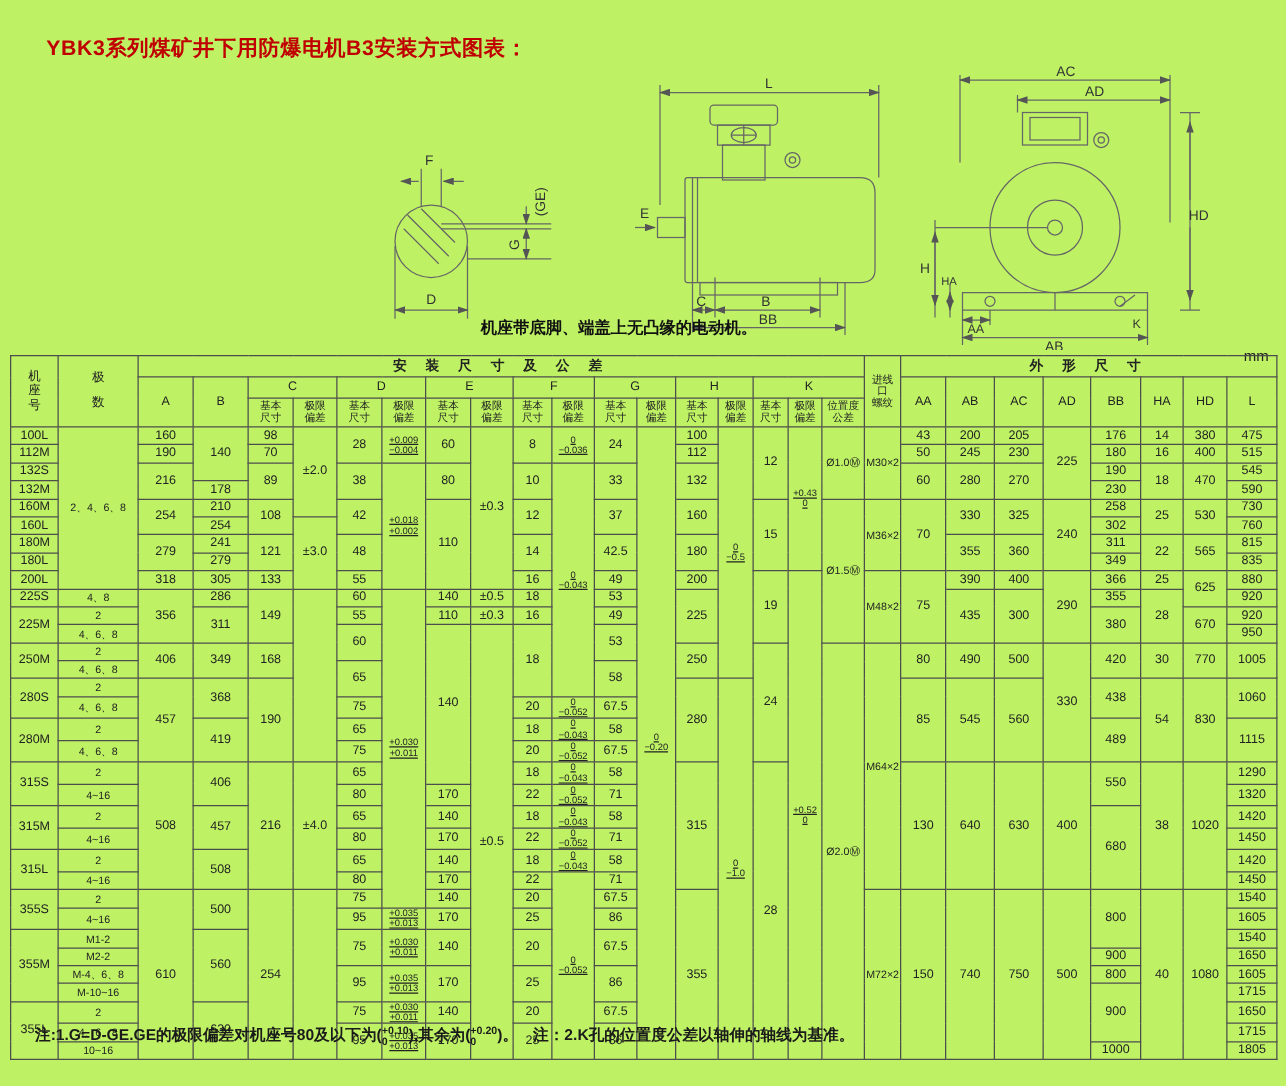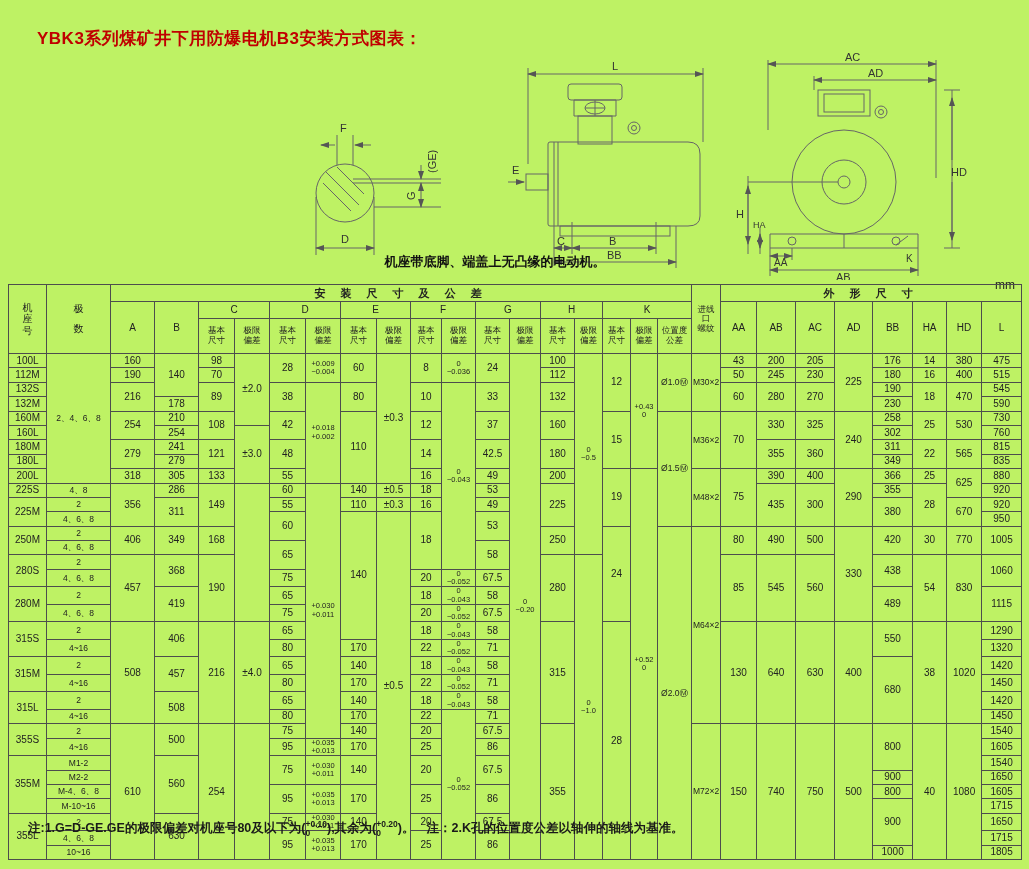--- a/index.html
+++ b/index.html
@@ -14,23 +14,23 @@
   #tbl-wrap{position:absolute;left:8px;top:284px;}
   table{border-collapse:collapse;table-layout:fixed;width:1013px;}
   th,td{border:1px solid #4d4d4d;text-align:center;vertical-align:middle;padding:0;overflow:hidden;}
   thead th{font-weight:normal;font-size:10px;line-height:1.12;white-space:pre-line;color:#222;}
   .th-band{font-size:11px;letter-spacing:6px;font-weight:bold;}
   .th-small{font-size:8.5px;}
   .th-frame{line-height:1.15;}
   .th-poles{line-height:2.0;}
   tbody tr{height:14.4px;}
   td{font-size:10px;line-height:1.02;color:#222;}
-  td.tol{font-size:7.5px;line-height:1.1;white-space:pre-line;}
+  td.tol{font-size:7.5px;line-height:1.1;white-space:pre-line;text-decoration:underline;}
   td.sm{font-size:8.5px;}
-  tr.hr1{height:17px;} tr.hr2{height:17px;} tr.hr3{height:35px;}
+  tr.hr1{height:17px;} tr.hr2{height:17px;} tr.hr3{height:23px;}
   .notes{position:absolute;left:28px;top:820px;font-size:12.5px;font-weight:bold;color:#1a1a1a;white-space:nowrap;}
   .frac{display:inline-block;vertical-align:middle;font-size:8.5px;line-height:1.05;text-align:left;font-weight:bold;}
   .note2{margin-left:12px;}
 </style>
 </head>
 <body>
 
 <div id="page">
 
   <div class="title">YBK3系列煤矿井下用防爆电机B3安装方式图表：</div>

